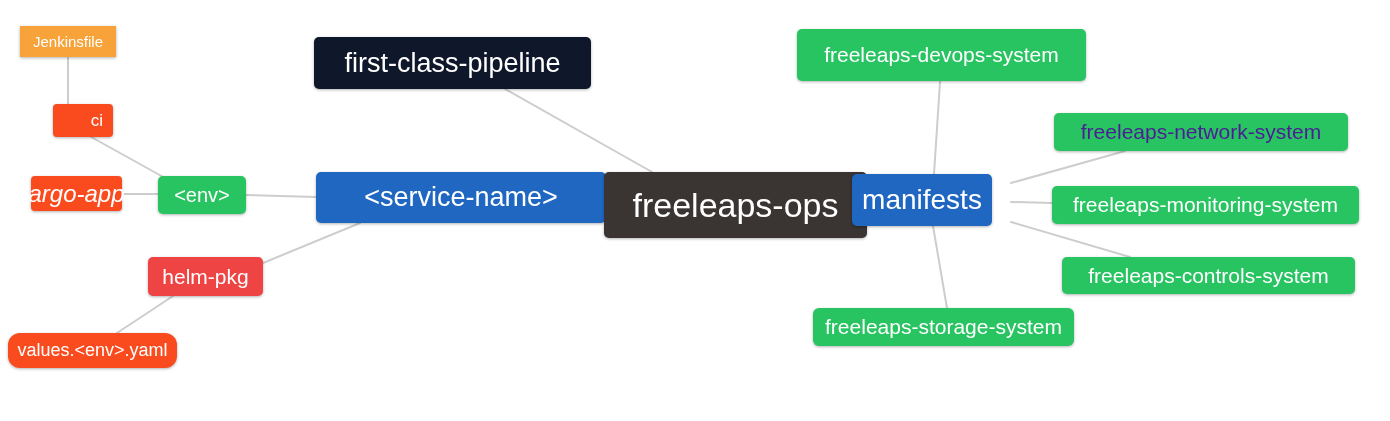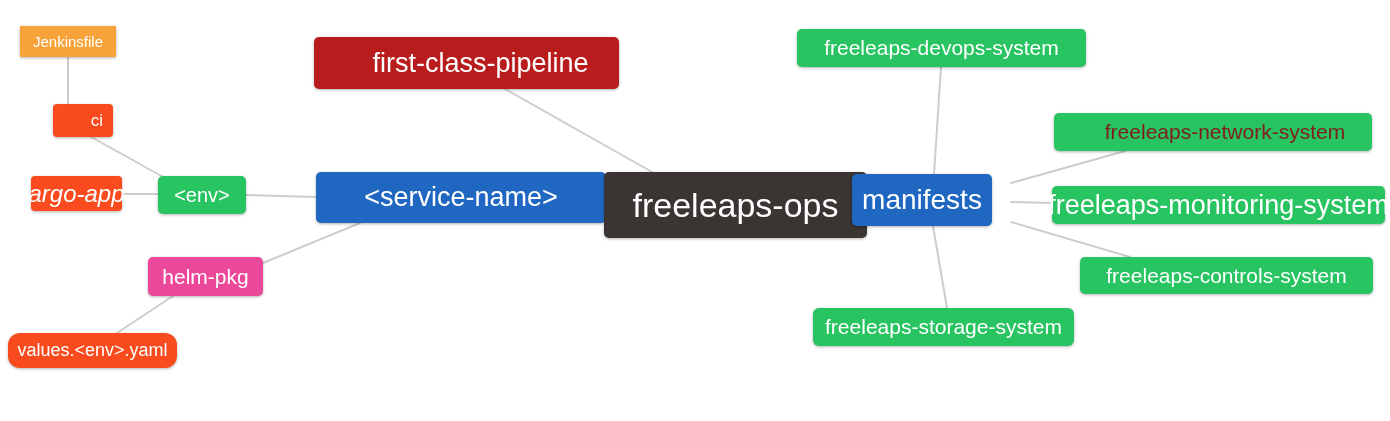--- a/index.html
+++ b/index.html
@@ -43,23 +43,23 @@
   #n-jenkinsfile          { left:20px;   top:26px;  width:96px;  height:31px; font-size:15px; border-radius:0; }
   #n-ci                   { left:53px;   top:104px; width:32px;  height:33px; font-size:17px; border-radius:4px;padding-left:28px; }
   #n-argo-app             { left:31px;   top:176px; width:91px;  height:35px; font-size:24px; border-radius:4px;font-style:italic; }
   #n-env                  { left:158px;  top:176px; width:88px;  height:38px; font-size:20px; }
   #n-helm-pkg             { left:148px;  top:257px; width:115px; height:39px; font-size:21px; }
   #n-values-env-yaml      { left:8px;    top:333px; width:169px; height:35px; font-size:18px; border-radius:12px; }
   #n-service-name         { left:316px;  top:172px; width:290px; height:51px; font-size:27px; }
   #n-first-class-pipeline { left:314px;  top:37px;  width:277px; height:52px; font-size:27px; }
   #n-freeleaps-ops        { left:583px;  top:172px; width:263px; height:66px; font-size:34px;margin-left:21px; }
   #n-manifests            { left:852px;  top:174px; width:140px; height:52px; font-size:28px; }
-  #n-devops-system        { left:797px;  top:29px;  width:289px; height:38px; font-size:21px; }
+  #n-devops-system        { left:797px;  top:29px;  width:289px; height:52px; font-size:21px; }
   #n-network-system       { left:1054px; top:113px; width:294px; height:38px; font-size:21px; }
-  #n-monitoring-system    { left:1052px; top:186px; width:333px; height:38px; font-size:27px; }
+  #n-monitoring-system    { left:1052px; top:186px; width:307px; height:38px; font-size:21px; }
   #n-controls-system      { left:1062px; top:257px; width:293px; height:37px; font-size:21px; }
   #n-storage-system       { left:813px;  top:308px; width:261px; height:38px; font-size:21px;border-radius:6px; }
 </style>
 </head>
 <body>
 
 <div class="canvas">
 
   <svg class="edges" width="1390" height="421" viewBox="0 0 1390 421">
     <line x1="68" y1="57" x2="68" y2="104" stroke="#CDCDCD"></line>
@@ -75,25 +75,25 @@
     <line x1="1011" y1="183" x2="1125" y2="151" stroke="#CDCDCD"></line>
     <line x1="1011" y1="202" x2="1052" y2="203" stroke="#CDCDCD"></line>
     <line x1="1011" y1="222" x2="1130" y2="257" stroke="#CDCDCD"></line>
     <line x1="933" y1="226" x2="947" y2="308" stroke="#CDCDCD"></line>
   </svg>
 
   <div class="node" id="n-jenkinsfile" style="background-color: rgb(248, 163, 58); color: rgb(255, 255, 255);">Jenkinsfile</div>
   <div class="node" id="n-ci" style="background-color: rgb(249, 75, 30); color: rgb(255, 255, 255);">ci</div>
   <div class="node" id="n-argo-app" style="background-color: rgb(249, 75, 30); color: rgb(255, 255, 255);">argo-app</div>
   <div class="node" id="n-env" style="background-color: rgb(41, 196, 98); color: rgb(255, 255, 255);">&lt;env&gt;</div>
-  <div class="node" id="n-helm-pkg" style="background-color: #ec4899; color: rgb(255, 255, 255); text-align: right;">helm-pkg</div>
+  <div class="node" id="n-helm-pkg" style="background-color: #ef4444; color: rgb(255, 255, 255); text-align: right;">helm-pkg</div>
   <div class="node" id="n-values-env-yaml" style="background-color: rgb(249, 75, 30); color: rgb(255, 255, 255);">values.&lt;env&gt;.yaml</div>
   <div class="node" id="n-service-name" style="background-color: rgb(32, 103, 194); color: rgb(255, 255, 255);">&lt;service-name&gt;</div>
-  <div class="node" id="n-first-class-pipeline" style="background-color: #b91c1c; color: rgb(255, 255, 255); padding-left: 28px;">first-class-pipeline</div>
+  <div class="node" id="n-first-class-pipeline" style="background-color: #0f172a; color: rgb(255, 255, 255);">first-class-pipeline</div>
   <div class="node" id="n-freeleaps-ops" style="background-color: rgb(58, 52, 50); color: rgb(255, 255, 255);">freeleaps-ops</div>
   <div class="node" id="n-manifests" style="background-color: rgb(32, 103, 194); color: rgb(255, 255, 255);">manifests</div>
   <div class="node" id="n-devops-system" style="background-color: rgb(41, 196, 98); color: rgb(255, 255, 255);">freeleaps-devops-system</div>
-  <div class="node" id="n-network-system" style="background-color: rgb(41, 196, 98); color: #7f1d1d; padding-left: 24px;">freeleaps-network-system</div>
+  <div class="node" id="n-network-system" style="background-color: rgb(41, 196, 98); color: #4c1d95;">freeleaps-network-system</div>
   <div class="node" id="n-monitoring-system" style="background-color: rgb(41, 196, 98); color: rgb(255, 255, 255);">freeleaps-monitoring-system</div>
-  <div class="node" id="n-controls-system" style="background-color: rgb(41, 196, 98); color: rgb(255, 255, 255); margin-left: 18px;">freeleaps-controls-system</div>
+  <div class="node" id="n-controls-system" style="background-color: rgb(41, 196, 98); color: rgb(255, 255, 255);">freeleaps-controls-system</div>
   <div class="node" id="n-storage-system" style="background-color: rgb(41, 196, 98); color: rgb(255, 255, 255);">freeleaps-storage-system</div>
 
 </div>
 
 </body></html>

